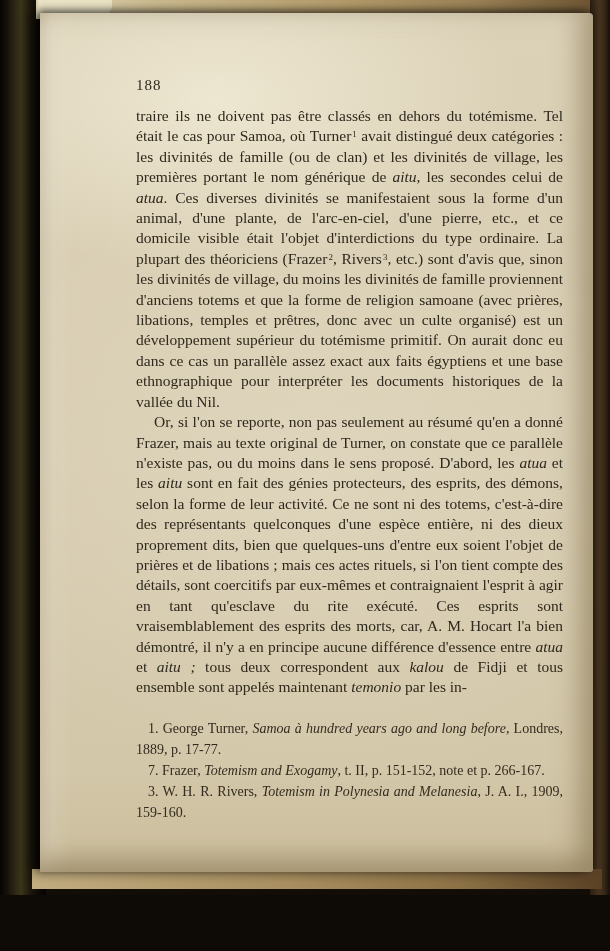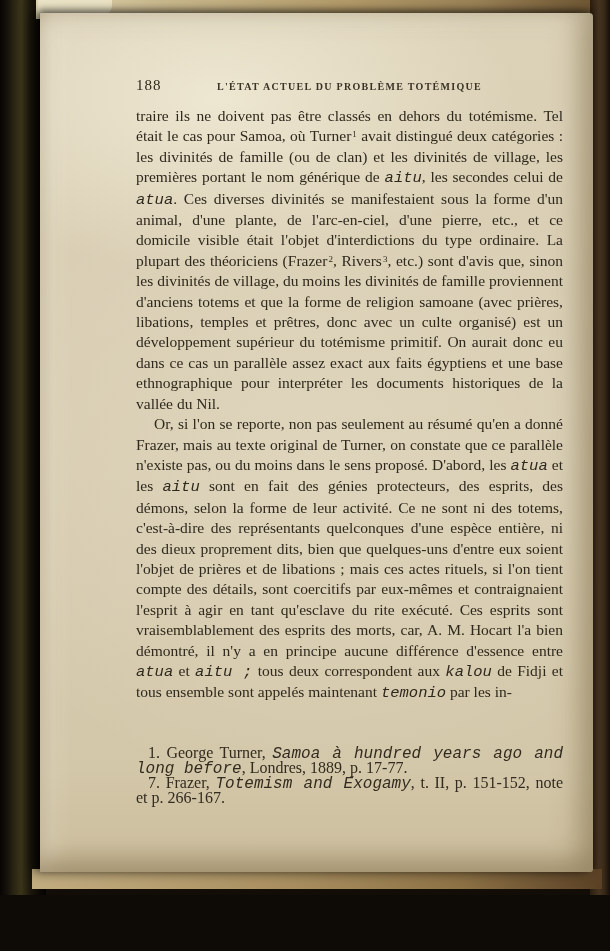--- a/index.html
+++ b/index.html
@@ -68,47 +68,47 @@
     display:block; text-align:center; padding-top:4px;
     font-size:10px; font-weight:700; letter-spacing:1.3px;
     color:#3a3224; white-space:nowrap;
   }
   .bodytext {
     text-align:justify; color:#2f281c;
     font-size:15.5px; line-height:20.4px;
   }
   .para { margin:0; }
   .para.indent { text-indent:18px; }
-  .it { font-style:italic;font-family:Liberation Mono, monospace; }
+  .it { font-style:italic; }
   .sup { font-size:9px; vertical-align:4px; line-height:0; margin-left:1px; }
   .footnotes {
-    margin-top:42px; text-align:justify; color:#332b1f;
-    font-size:16px; line-height:13px;
+    margin-top:20px; text-align:justify; color:#332b1f;
+    font-size:14px; line-height:21px;
   }
   .footnote { margin:0; text-indent:12px; }
 </style>
 </head>
 <body>
 
 <div class="scan">
   <div class="spine"></div>
   <div class="edge-top"></div>
   <div class="corner-light"></div>
   <div class="edge-right"></div>
   <div class="edge-bottom"></div>
 
   <div class="page">
     <div class="content">
       <div class="header">
         <span class="pagenum">188</span>
-        <span class="running-title">L'ÉTAT ACTUEL DU PROBLÈME TOTÉMIQUE</span>
       </div>
       <div class="bodytext" id="body-text">
           <p class="para"><span>traire ils ne doivent pas être classés en dehors du totémisme. Tel était le cas pour Samoa, où Turner</span><span class="sup">1</span><span> avait distingué deux catégories : les divinités de famille (ou de clan) et les divinités de village, les premières portant le nom générique de </span><span class="it">aitu</span><span>, les secondes celui de </span><span class="it">atua</span><span>. Ces diverses divinités se manifestaient sous la forme d'un animal, d'une plante, de l'arc-en-ciel, d'une pierre, etc., et ce domicile visible était l'objet d'interdictions du type ordinaire. La plupart des théoriciens (Frazer</span><span class="sup">2</span><span>, Rivers</span><span class="sup">3</span><span>, etc.) sont d'avis que, sinon les divinités de village, du moins les divinités de famille proviennent d'anciens totems et que la forme de religion samoane (avec prières, libations, temples et prêtres, donc avec un culte organisé) est un développement supérieur du totémisme primitif. On aurait donc eu dans ce cas un parallèle assez exact aux faits égyptiens et une base ethnographique pour interpréter les documents historiques de la vallée du Nil.</span></p>
           <p class="para indent"><span>Or, si l'on se reporte, non pas seulement au résumé qu'en a donné Frazer, mais au texte original de Turner, on constate que ce parallèle n'existe pas, ou du moins dans le sens proposé. D'abord, les </span><span class="it">atua</span><span> et les </span><span class="it">aitu</span><span> sont en fait des génies protecteurs, des esprits, des démons, selon la forme de leur activité. Ce ne sont ni des totems, c'est-à-dire des représentants quelconques d'une espèce entière, ni des dieux proprement dits, bien que quelques-uns d'entre eux soient l'objet de prières et de libations ; mais ces actes rituels, si l'on tient compte des détails, sont coercitifs par eux-mêmes et contraignaient l'esprit à agir en tant qu'esclave du rite exécuté. Ces esprits sont vraisemblablement des esprits des morts, car, A. M. Hocart l'a bien démontré, il n'y a en principe aucune différence d'essence entre </span><span class="it">atua</span><span> et </span><span class="it">aitu ;</span><span> tous deux correspondent aux </span><span class="it">kalou</span><span> de Fidji et tous ensemble sont appelés maintenant </span><span class="it">temonio</span><span> par les in-</span></p>
         </div>
       <div class="footnotes" id="footnotes">
           <p class="footnote"><span>1. George Turner, </span><span class="it">Samoa à hundred years ago and long before</span><span>, Londres, 1889, p. 17-77.</span></p>
           <p class="footnote"><span>7. Frazer, </span><span class="it">Totemism and Exogamy</span><span>, t. II, p. 151-152, note et p. 266-167.</span></p>
+          <p class="footnote"><span>3. W. H. R. Rivers, </span><span class="it">Totemism in Polynesia and Melanesia</span><span>, J. A. I., 1909, 159-160.</span></p>
         </div>
     </div>
   </div>
 </div>
 
 </body></html>

